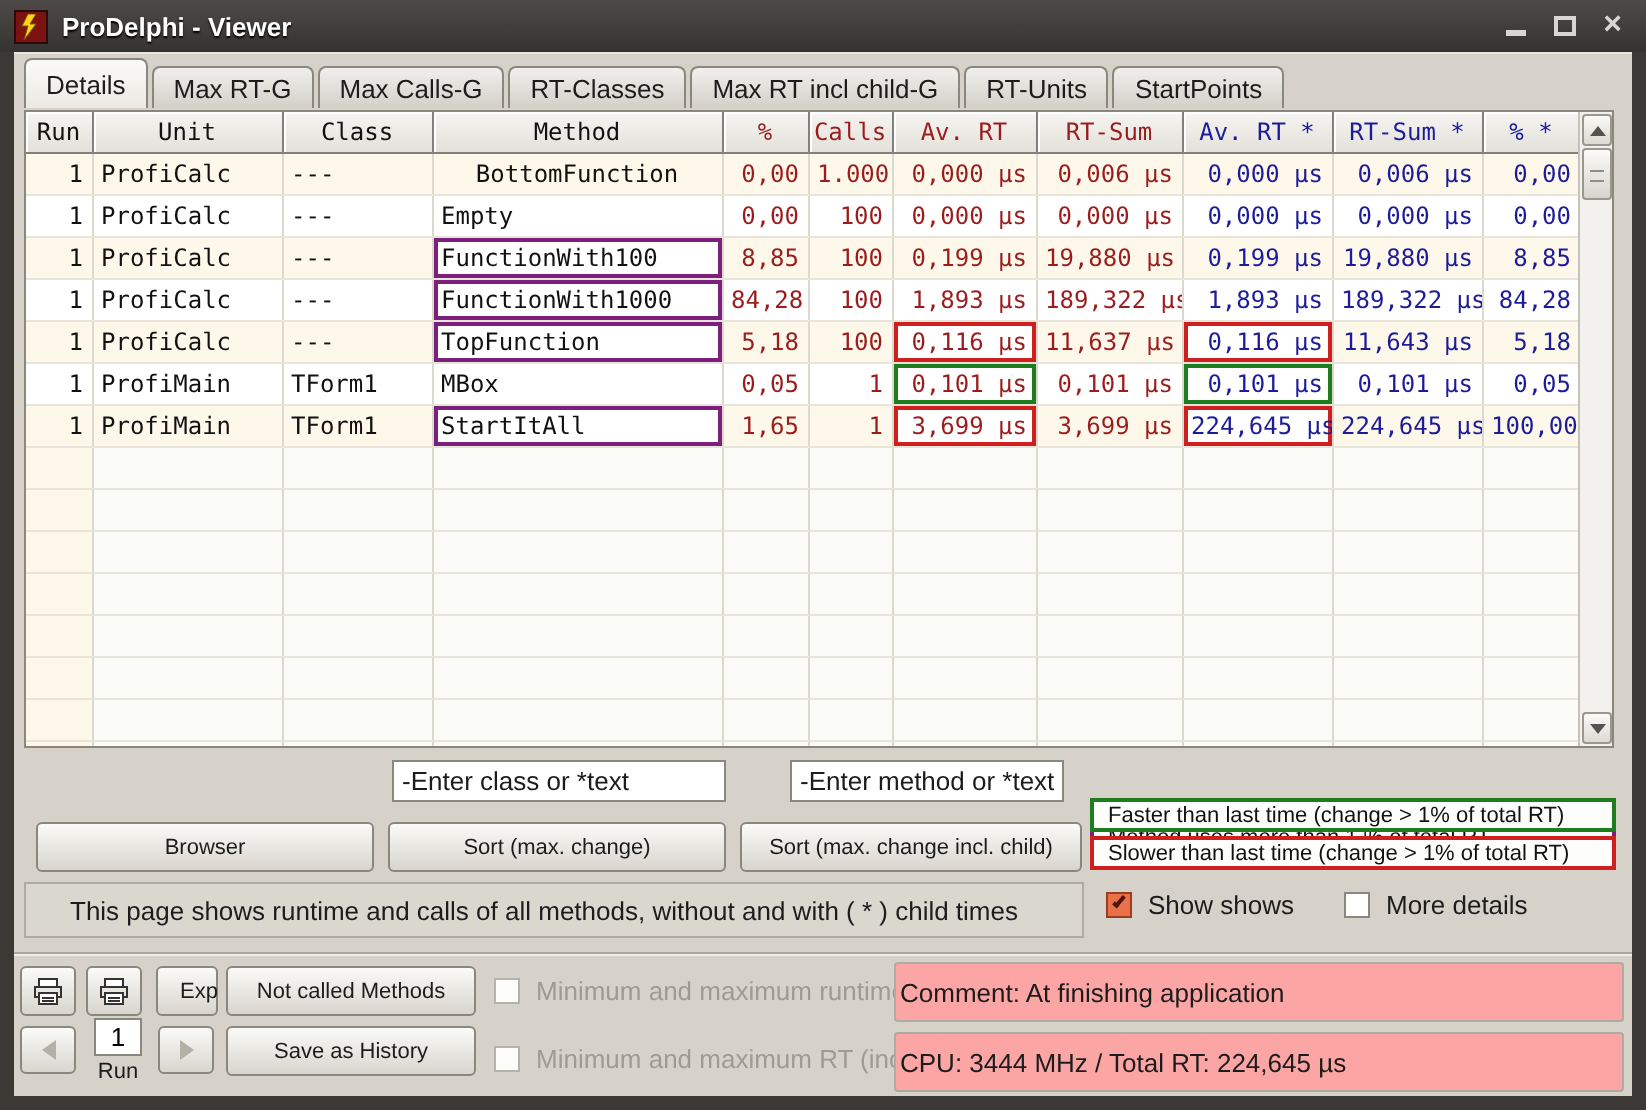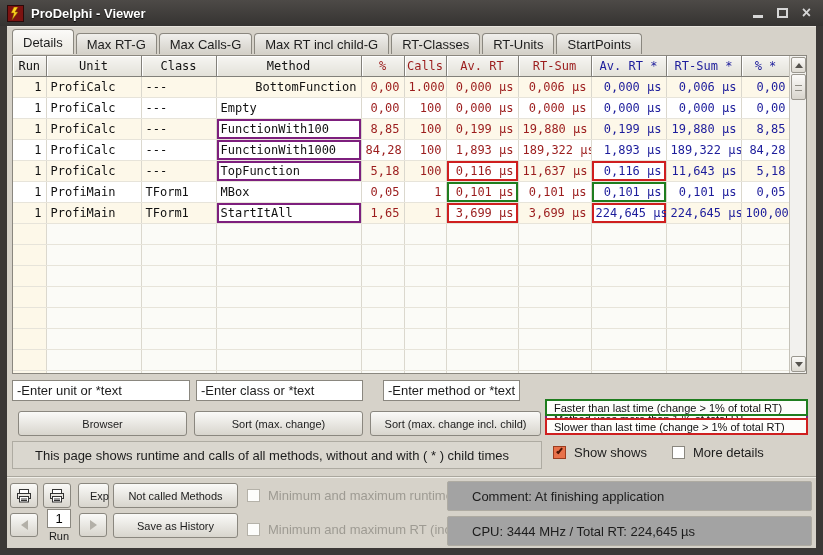--- a/index.html
+++ b/index.html
@@ -86,22 +86,22 @@
   .cb.checked { background:#e8714a; border-color:#9c3c1e; }
   .cb .tick { display:block; width:7px; height:3px; border-left:2px solid #4d1505; border-bottom:2px solid #4d1505;
     transform:rotate(-50deg); margin:2px 0 0 2px; }
   .cb.disabled { border-color:#b5b2a9; background:#fdfdfb; }
   .cblabel.disabled { color:#9e9b93; }
 
   .divider { position:absolute; left:0; top:449px; width:809px; height:2px;
     border-top:1px solid #aaa79e; border-bottom:1px solid #f0eee8; }
 
   
-  .panel { position:absolute; background:#a3a3a3; border:1px solid #aeaba2; border-radius:2px;
-    display:flex; align-items:center; padding-left:24px; font-size:13px; color:#1c1c1c; }
+  .panel { position:absolute; background:#fca5a5; border:1px solid #aeaba2; border-radius:2px;
+    display:flex; align-items:center; padding-left:2px; font-size:13px; color:#1c1c1c; }
   .num-box { position:absolute; left:40px; top:482px; width:24px; height:19px; background:#fff;
     border:1px solid #8a877f; font-size:13px; display:flex; align-items:center; justify-content:center; }
   .run-label { position:absolute; left:34px; top:503px; width:36px; text-align:center; font-size:11px; color:#1c1c1c; }
   .tri-left { width:0;height:0;border-top:5px solid transparent;border-bottom:5px solid transparent;border-right:7px solid #b3b0a8; }
   .tri-right { width:0;height:0;border-top:5px solid transparent;border-bottom:5px solid transparent;border-left:7px solid #b3b0a8; }
 </style>
 </head>
 <body>
 
 <div class="titlebar">
@@ -121,22 +121,22 @@
     <span class="wc close-glyph">×</span>
   </div>
 </div>
 
 <div class="client">
 
   <div class="tab-bar">
       <div class="tab active">Details</div>
       <div class="tab">Max RT-G</div>
       <div class="tab">Max Calls-G</div>
+      <div class="tab">RT-Classes</div>
       <div class="tab">Max RT incl child-G</div>
-      <div class="tab">RT-Classes</div>
       <div class="tab">RT-Units</div>
       <div class="tab">StartPoints</div>
     </div>
 
   <div class="grid-wrap">
     <table class="grid">
       <colgroup>
         <col style="width:33px">
           <col style="width:95px">
           <col style="width:75px">
@@ -162,21 +162,21 @@
             <th class="c-blue">Av. RT *</th>
             <th class="c-blue">RT-Sum *</th>
             <th class="c-blue">% *</th>
           </tr>
         </thead>
       <tbody>
           <tr class="odd">
             <td class="c-black" style="text-align: right;">1</td>
             <td class="c-black" style="text-align: left;">ProfiCalc</td>
             <td class="c-black" style="text-align: left;">---</td>
-            <td class="c-black" style="text-align: right;">BottomFunction</td>
+            <td class="c-black" style="text-align: center;">BottomFunction</td>
             <td class="c-red" style="text-align: right;">0,00</td>
             <td class="c-red" style="text-align: right;">1.000</td>
             <td class="c-red" style="text-align: right;">0,000 µs</td>
             <td class="c-red" style="text-align: right;">0,006 µs</td>
             <td class="c-blue" style="text-align: right;">0,000 µs</td>
             <td class="c-blue" style="text-align: right;">0,006 µs</td>
             <td class="c-blue" style="text-align: right;">0,00</td>
           </tr>
           <tr class="even">
             <td class="c-black" style="text-align: right;">1</td>
@@ -366,23 +366,22 @@
       <div class="sbtn up">
           <span class="tri-up"></span>
         </div>
       <div class="sthumb"></div>
       <div class="sbtn down">
           <span class="tri-down"></span>
         </div>
     </div>
   </div>
 
-  <input class="filter" style="left: 5px; width: 178px;" value="-Enter unit or *text">
   <input class="filter" style="left: 189px; width: 167px;" value="-Enter class or *text">
-  <input class="filter" style="left: 376px; width: 137px;" value="-Enter method or *text">
+  <input class="filter" style="left: 388px; width: 137px;" value="-Enter method or *text">
 
   <div class="legend-item lg-purple" style="top:353px;margin-top:30px;">Method uses more than 1 % of total RT</div>
   <div class="legend-item lg-green" style="top:372px;">Faster than last time (change &gt; 1% of total RT)</div>
   <div class="legend-item lg-red" style="top:391px;">Slower than last time (change &gt; 1% of total RT)</div>
 
   <div class="btn btnrow" style="left:11px; width:169px;">Browser</div>
   <div class="btn btnrow" style="left:187px; width:169px;text-align:center;">Sort (max. change)</div>
   <div class="btn btnrow" style="left:363px; width:171px;">Sort (max. change incl. child)</div>
 
   <div class="info-panel">This page shows runtime and calls of all methods, without and with ( * ) child times</div>

